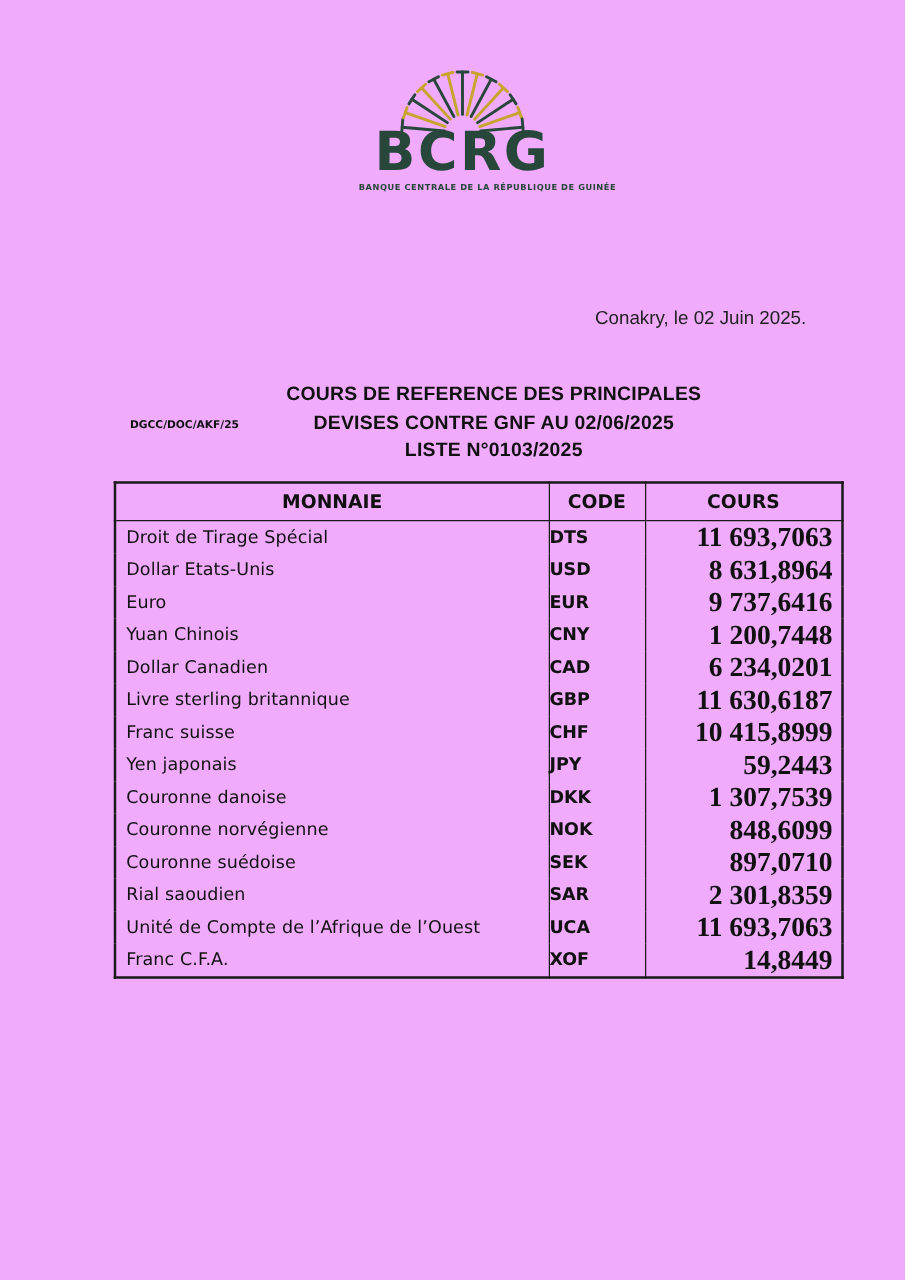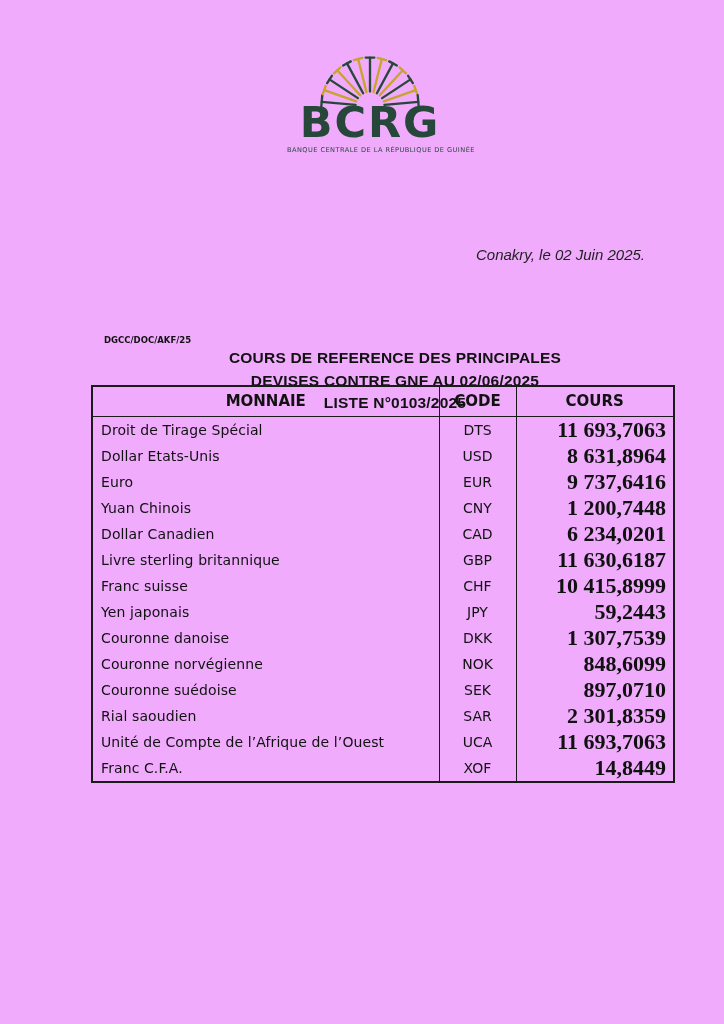--- a/index.html
+++ b/index.html
@@ -16,38 +16,37 @@
   .logo svg { display:block; margin:0 auto; }
   .ray-g { stroke:var(--green); }
   .ray-y { stroke:var(--gold); }
   .logo-acronym {
     margin-top:-7px; font-family:"DejaVu Sans", sans-serif;
     font-weight:700; font-size:43px; line-height:1; letter-spacing:2px;
     color:var(--green);
   }
   .logo-tagline {
     margin-top:2px; font-family:"DejaVu Sans", sans-serif;
-    font-weight:400; font-size:6.6px; letter-spacing:0.45px;
+    font-weight:700; font-size:6.6px; letter-spacing:0.45px;
     color:var(--green); white-space:nowrap;
   }
 
   
   .date-line {
     position:absolute; top:246px; right:79px;
-    font-style:italic; font-size:15px; color:#222;
+    font-size:15px; color:#222;
   }
   .ref-code {
     position:absolute; left:104px; top:335px;
     font-family:"DejaVu Sans", sans-serif; font-weight:700; font-size:8.5px;
   }
   .title {
     position:absolute; left:145px; top:305px; width:500px;
     text-align:center; font-weight:700; font-size:15.5px; line-height:22.5px;
     letter-spacing:0.2px;
-    margin-top:42px;
   }
 
   
   table.rates {
     position:absolute; left:91px; top:385px; width:582px;
     border-collapse:collapse; table-layout:fixed;
     border:2px solid #1a1a1a;
   }
   table.rates col.c1 { width:347px; }
   table.rates col.c2 { width:77px; }
@@ -57,22 +56,21 @@
     font-size:15px; text-align:center; vertical-align:middle;
     border-bottom:1.5px solid #1a1a1a;
   }
   table.rates th + th, table.rates td + td { border-left:1.5px solid #1a1a1a; }
   table.rates td { height:25px; vertical-align:middle; }
   td.monnaie {
     font-family:"DejaVu Sans", sans-serif; font-weight:400; font-size:14px;
     padding-left:8px; letter-spacing:0.1px; white-space:nowrap;
   }
   td.code {
-    font-family:"DejaVu Sans", sans-serif; font-weight:400; font-size:14px;
-    text-align:center;
+    font-family:"DejaVu Sans", sans-serif; font-weight:700; font-size:14px;
   }
   td.cours {
     font-family:"Liberation Serif", serif; font-weight:700; font-size:22px;
     text-align:right; padding-right:7px; white-space:nowrap;
   }
 
   
   .footer { position:absolute; left:88px; top:818px; font-size:15.5px; font-weight:700;
             font-family:"DejaVu Sans", sans-serif; }
   .site-label { text-decoration:underline; }

